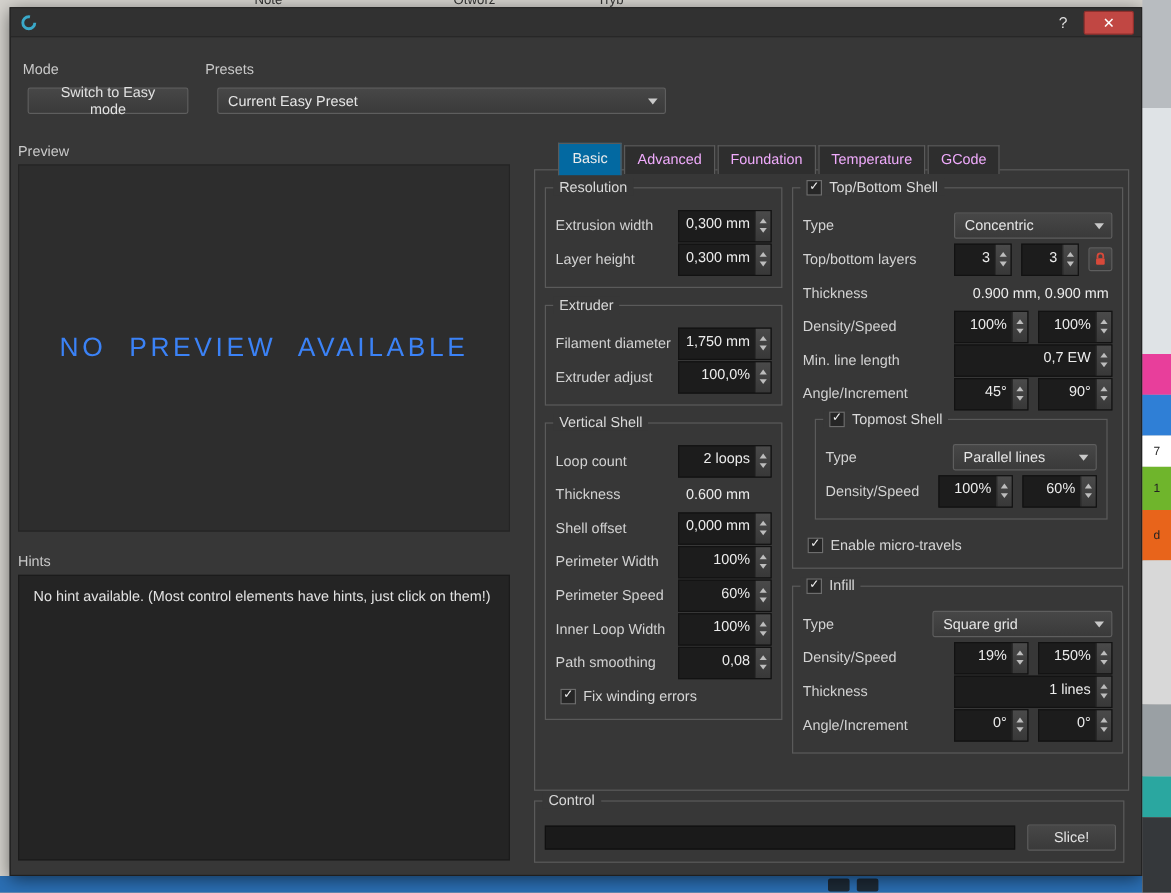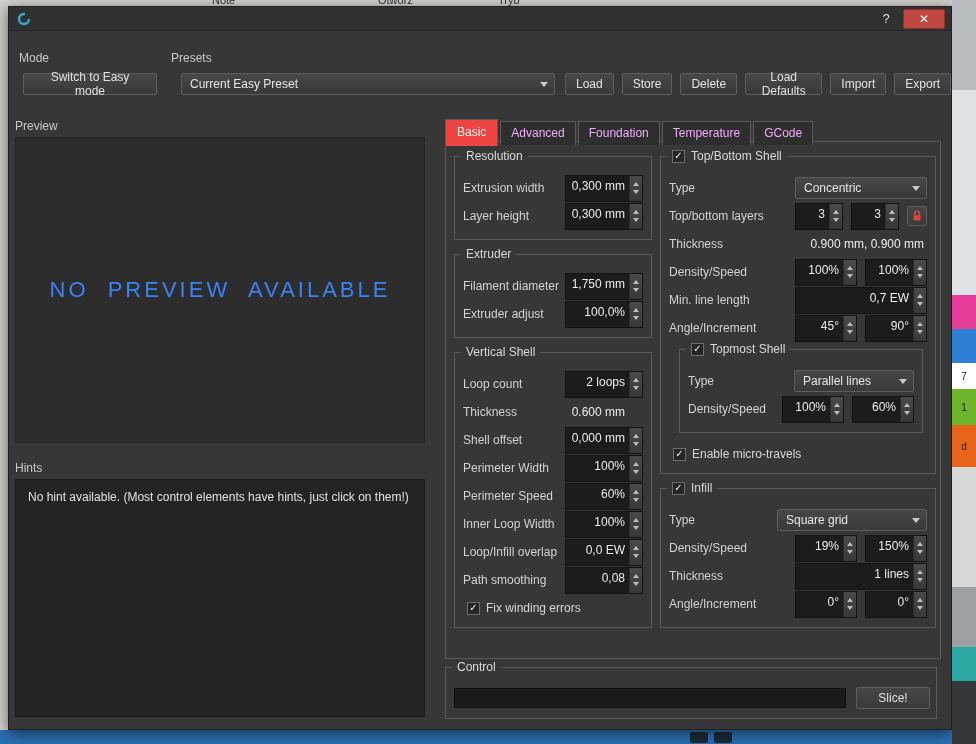--- a/index.html
+++ b/index.html
@@ -49,21 +49,21 @@
   .frow .lbl { color:#d2d2d2; white-space:nowrap; }
   .ctrl { display:flex; gap:8px; align-items:center; }
   .static-val { color:#ececec; padding-right:3px; white-space:nowrap; }
   
   .preview-panel { position:absolute; left:6px; top:130px; width:410px; height:306px; background:#2d2d2d; border:1px solid #242424; display:flex; align-items:center; justify-content:center; }
   .preview-text { color:#3b82f6; font-size:22px; letter-spacing:3px; word-spacing:10px; }
   .hints-panel { position:absolute; left:6px; top:472px; width:410px; height:238px; background:#242424; border:1px solid #1b1b1b; padding:10px 12px; color:#e2e2e2; }
   
   .tabs { position:absolute; left:436px; top:112px; display:flex; align-items:flex-end; z-index:2; }
   .tab { border:1px solid #5a5a5a; border-bottom:none; background:#2e2e2e; color:#f0abfc; padding:4px 10px 5px; margin-right:2px; }
-  .tab.active { background:#ef4444; color:#ededed; padding:5px 11px 7px; margin-bottom:-1px; }
+  .tab.active { background:#0369a1; color:#ededed; padding:5px 11px 7px; margin-bottom:-1px;margin-left:20px; }
   .pane { position:absolute; left:436px; top:134px; width:496px; height:518px; border:1px solid #5a5a5a; }
   .col-left { position:absolute; left:8px; top:14px; width:198px; }
   .col-right { position:absolute; left:214px; top:14px; width:276px; }
   .subgroup { margin:10px 4px 10px 10px; }
   .lock-btn { width:20px; height:20px; background:linear-gradient(#474747,#3a3a3a); border:1px solid #5e5e5e; border-radius:2px; display:flex; align-items:center; justify-content:center; flex:none; }
   
   .control-group { position:absolute; left:436px; top:660px; width:492px; height:52px; }
   .progress { position:absolute; left:8px; top:20px; width:392px; height:20px; background:#1a1a1a; border:1px solid #101010; }
   .slice-btn { position:absolute; right:6px; top:19px; width:74px; }
 </style>
@@ -104,28 +104,20 @@
   </div>
 
   <span class="sec-label" style="left:10px; top:44px;">Mode</span>
   <button class="btn" style="position:absolute; left:14px; top:66px; width:134px;">Switch to Easy mode</button>
 
   <span class="sec-label" style="left:162px; top:44px;">Presets</span>
   <div class="select" style="position:absolute; left:172px; top:66px; width:374px;">
     <span>Current Easy Preset</span>
     <i class="caret"></i>
   </div>
-  <div style="position:absolute; left:556px; top:66px; display:flex; gap:8px;">
-    <button class="btn">Load</button>
-    <button class="btn">Store</button>
-    <button class="btn">Delete</button>
-    <button class="btn">Load Defaults</button>
-    <button class="btn">Import</button>
-    <button class="btn">Export</button>
-  </div>
 
   <span class="sec-label" style="left:6px; top:112px;">Preview</span>
   <div class="preview-panel">
     <span class="preview-text">NO PREVIEW AVAILABLE</span>
   </div>
 
   <span class="sec-label" style="left:6px; top:454px;">Hints</span>
   <div class="hints-panel">
     <span>No hint available. (Most control elements have hints, just click on them!)</span>
   </div>
@@ -233,30 +225,20 @@
             <span class="arrows">
                 <i class="arr-up"></i>
                 <i class="arr-dn"></i>
               </span>
           </div>
         </div>
         <div class="frow">
           <span class="lbl">Inner Loop Width</span>
           <div class="spin w78">
             <span class="val">100%</span>
-            <span class="arrows">
-                <i class="arr-up"></i>
-                <i class="arr-dn"></i>
-              </span>
-          </div>
-        </div>
-        <div class="frow">
-          <span class="lbl">Loop/Infill overlap</span>
-          <div class="spin w78">
-            <span class="val">0,0 EW</span>
             <span class="arrows">
                 <i class="arr-up"></i>
                 <i class="arr-dn"></i>
               </span>
           </div>
         </div>
         <div class="frow">
           <span class="lbl">Path smoothing</span>
           <div class="spin w78">
             <span class="val">0,08</span>

